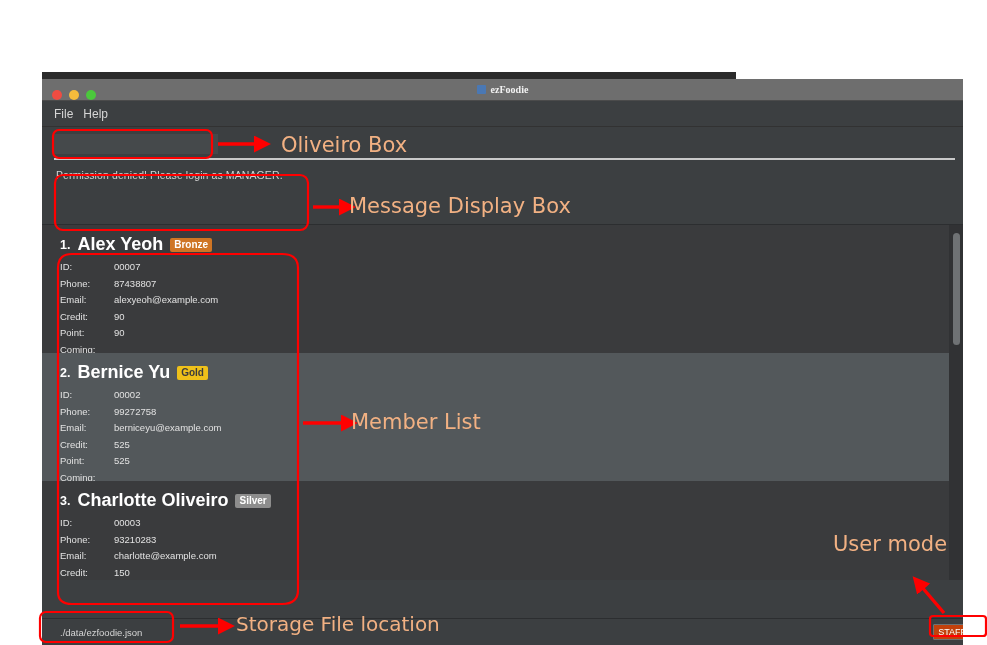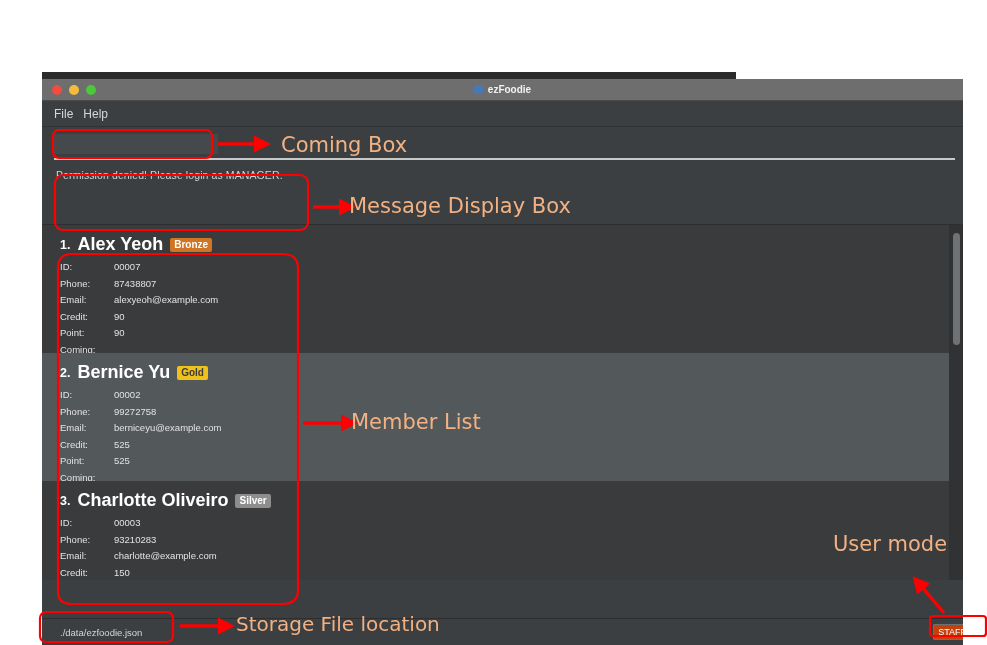--- a/index.html
+++ b/index.html
@@ -41,21 +41,21 @@
     width: 921px; height: 566px;
     background: #3c3f41;
     overflow: hidden;
   }
 
   .titlebar {
     position: relative;
     height: 21px;
     background: #6e6e6e;
     border-bottom: 1px solid #4b4b4b;
-    display: flex; align-items: center;
+    display: flex; align-items: flex-end; font-family: Liberation Serif, serif;
   }
   .traffic { display: flex; gap: 7px; margin-left: 10px; }
   .dot { width: 10px; height: 10px; border-radius: 50%; display: block; }
   .dot.red { background: #ef4c42; }
   .dot.yellow { background: #f5bc3c; }
   .dot.green { background: #4bc83c; }
   .title-center {
     position: absolute; left: 0; right: 0; top: 0; bottom: 0;
     display: flex; align-items: center; justify-content: center;
     gap: 5px; pointer-events: none;
@@ -343,20 +343,20 @@
       <path d="M298,268 Q298,254 282,254 L72,254 Q58,254 58,268 L58,592 Q58,604 72,604 L282,604 Q298,604 298,590 Z" fill="none" stroke="#ff0000" stroke-width="2.2"></path>
       <line x1="303" y1="423" x2="345" y2="423" stroke="#ff0000" stroke-width="3.4" marker-end="url(#ah)"></line>
 
       <rect x="40" y="612" width="133" height="30" rx="6" ry="6" fill="none" stroke="#ff0000" stroke-width="2.2"></rect>
       <line x1="180" y1="626" x2="222" y2="626" stroke="#ff0000" stroke-width="3.4" marker-end="url(#ah)"></line>
 
       <rect x="930" y="616" width="56" height="20" rx="3" ry="3" fill="none" stroke="#ff0000" stroke-width="2.2"></rect>
       <line x1="944" y1="613" x2="921" y2="586" stroke="#ff0000" stroke-width="3.4" marker-end="url(#ah)"></line>
     </svg>
 
-    <div class="anno-label" style="left:281px; top:133px;">Coming Box</div>
+    <div class="anno-label" style="left:281px; top:133px;">Oliveiro Box</div>
     <div class="anno-label" style="left:349px; top:194px;">Message Display Box</div>
     <div class="anno-label" style="left:351px; top:410px;">Member List</div>
     <div class="anno-label" style="left:833px; top:532px;">User mode</div>
     <div class="anno-label small" style="left:236px; top:612px;">Storage File location</div>
   </div>
 
 </div>
 
 </body></html>

